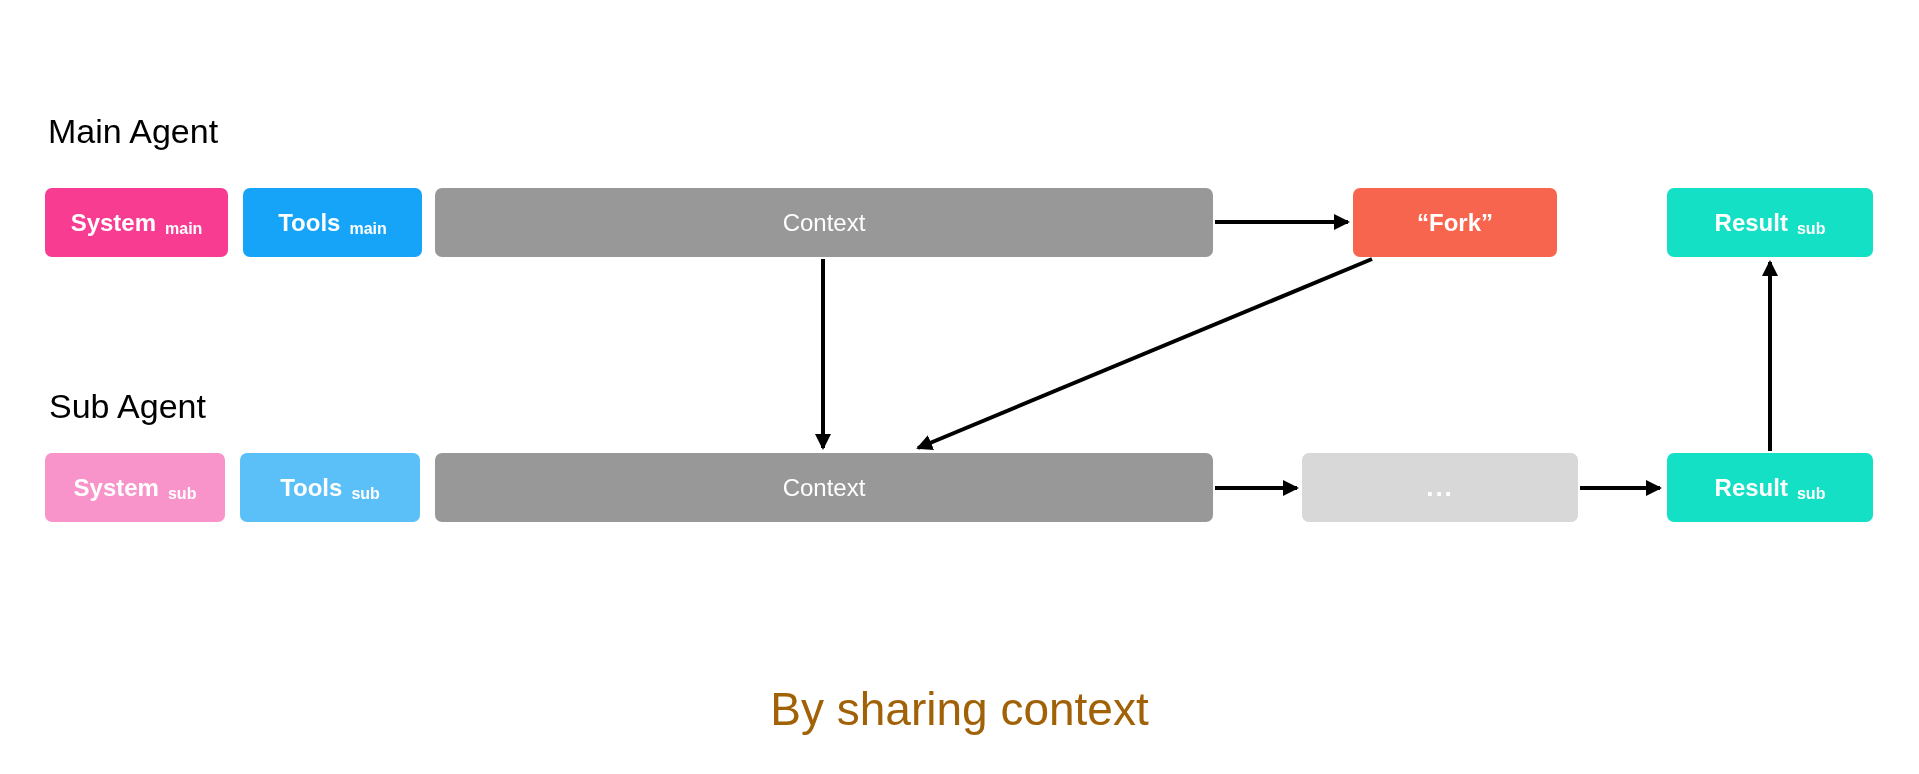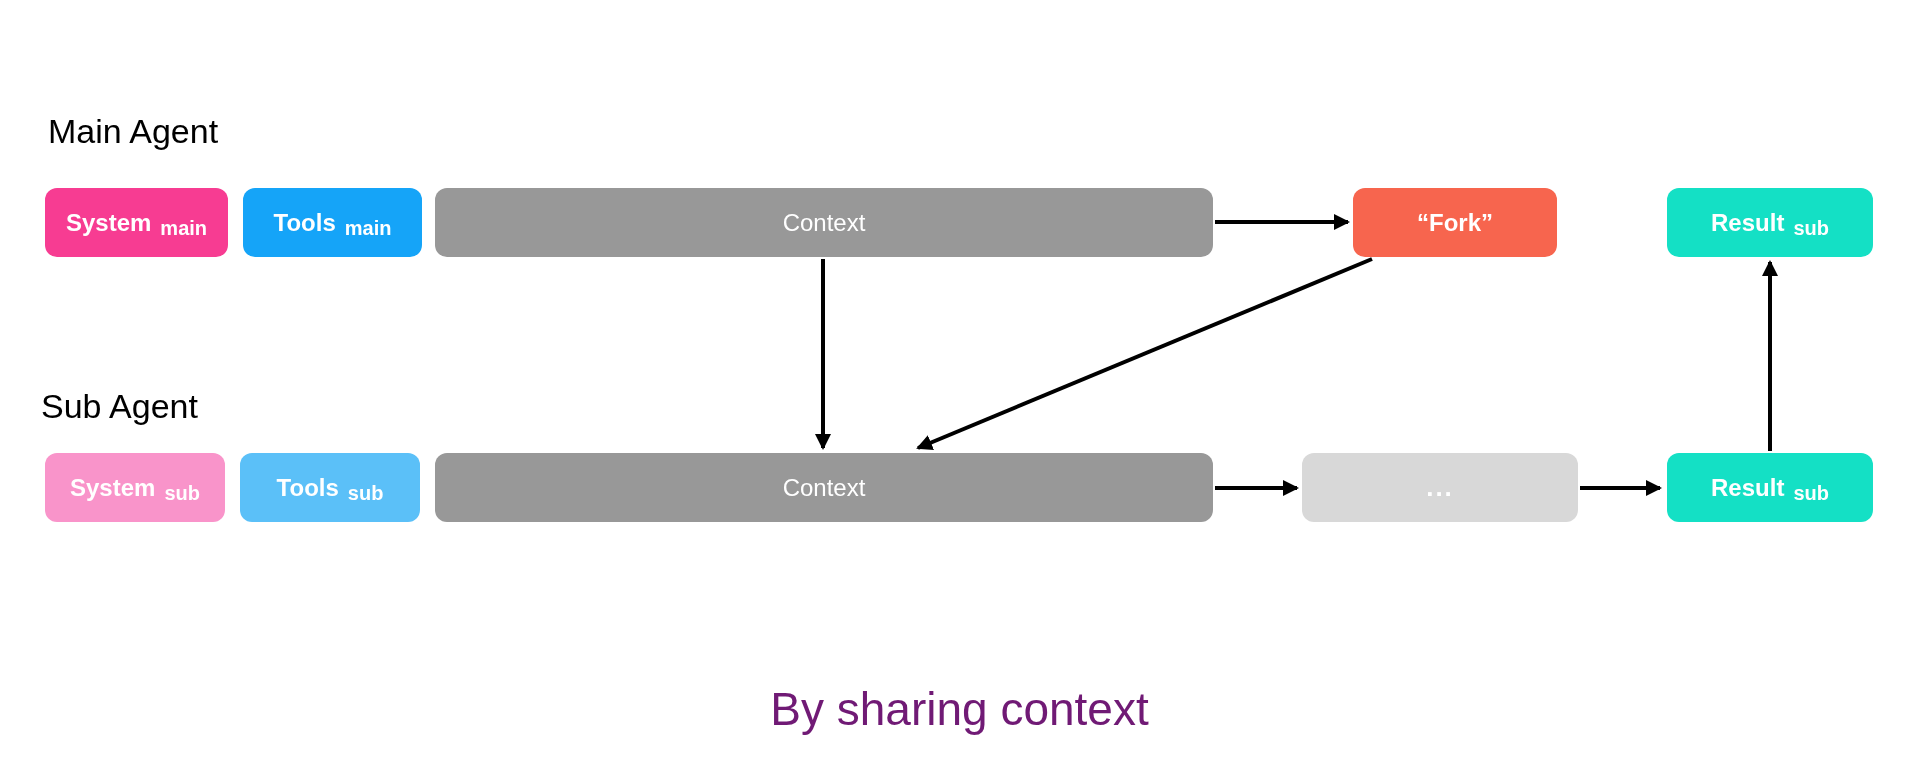--- a/index.html
+++ b/index.html
@@ -24,36 +24,36 @@
     pointer-events: none;
   }
   .agent-label {
     position: absolute;
     color: #000000;
     font-size: 34px;
     font-weight: 400;
     white-space: nowrap;
   }
   .agent-label.main { left: 48px;  top: 112px; }
-  .agent-label.sub  { left: 41px;  top: 387px; }
+  .agent-label.sub  { left: 49px;  top: 387px; }
   .node {
     position: absolute;
     height: 69px;
-    border-radius: 12px;
+    border-radius: 7px;
     display: flex;
     align-items: center;
     justify-content: center;
     color: #ffffff;
     font-size: 24px;
     font-weight: 700;
     white-space: nowrap;
   }
   .node .node-sub {
     display: inline-block;
-    font-size: 20px;
+    font-size: 16px;
     transform: translateY(6px);
     margin-left: 9px;
   }
   .node.regular { font-weight: 400; text-align: center; }
   .node.ellipsis-node { letter-spacing: 2px; font-size: 26px; }
   
   .n-system-main  { left: 45px;   top: 188px; width: 183px; }
   .n-tools-main   { left: 243px;  top: 188px; width: 179px; }
   .n-context-main { left: 435px;  top: 188px; width: 778px; }
   .n-fork         { left: 1353px; top: 188px; width: 204px; }
@@ -65,21 +65,21 @@
   .n-ellipsis     { left: 1302px; top: 453px; width: 276px; }
   .n-result-bot   { left: 1667px; top: 453px; width: 206px; }
   .caption {
     position: absolute;
     left: 0;
     top: 682px;
     width: 100%;
     text-align: center;
     font-size: 46px;
     font-weight: 400;
-    color: #701a75;
+    color: #a16207;
   }
 </style>
 </head>
 <body>
 
 <div class="canvas">
 
   <svg class="arrow-layer" width="1919" height="774" viewBox="0 0 1919 774" xmlns="http://www.w3.org/2000/svg">
     <defs>
       <marker id="ah" markerUnits="userSpaceOnUse" markerWidth="22" markerHeight="18" refX="14" refY="8" orient="auto">

